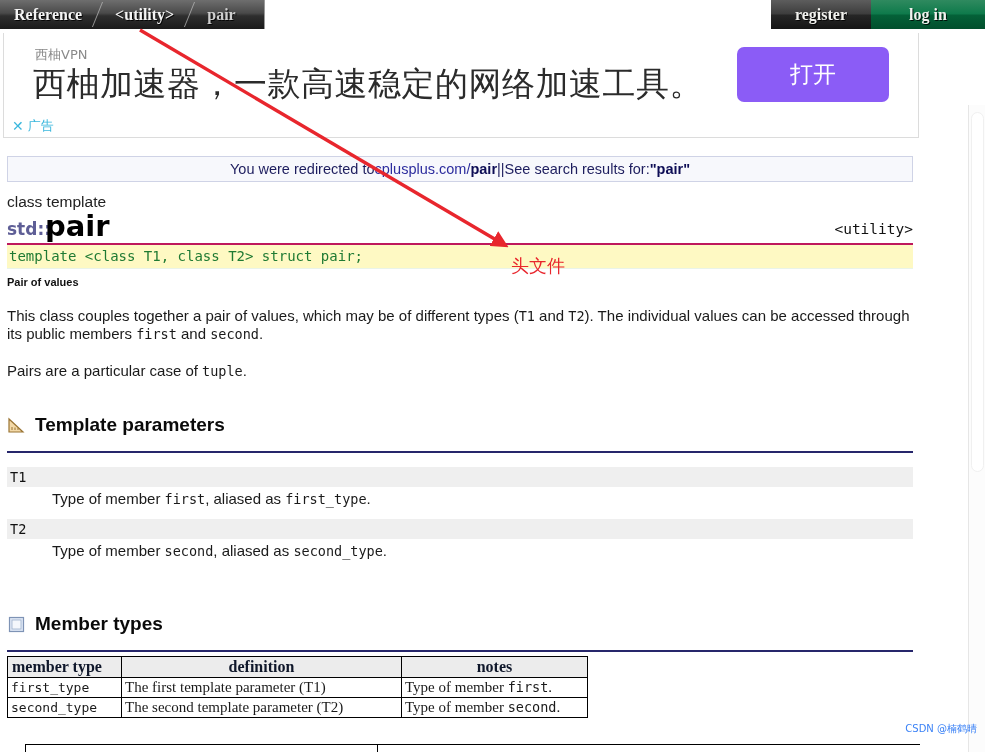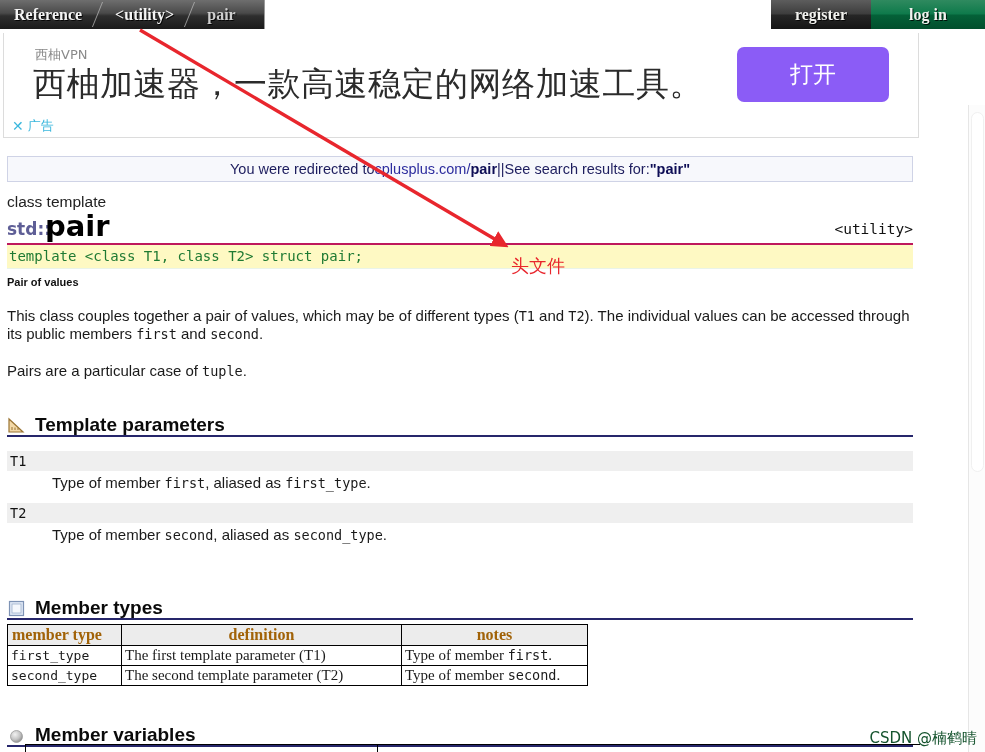--- a/index.html
+++ b/index.html
@@ -196,21 +196,21 @@
     font-size: 13.5px;
     color: #1a1a1a;
   }
 
   
   .section {
     margin: 0 7px;
     padding-top: 6px;
     display: flex; align-items: flex-end; gap: 9px;
     border-bottom: 2px solid #26266b;
-    padding-bottom: 0;
+    padding-bottom: 16px;
   }
   .section .sname {
     font-size: 19px; font-weight: bold; color: #0a0a0a;
     font-family: "Liberation Sans", sans-serif;
     line-height: 21px;
   }
   .sicon { width: 19px; height: 19px; position: relative; flex: 0 0 19px; }
 
   
   .tp-key {
@@ -234,21 +234,21 @@
     border-collapse: collapse;
     border: 1px solid #000;
     table-layout: fixed;
   }
   table.mt th {
     background: #ececec;
     border: 1px solid #000;
     font-family: "Liberation Serif", serif;
     font-weight: bold;
     font-size: 16px;
-    color: #a16207;
+    color: #0f172a;
     padding: 1px 4px;
     text-align: center;
   }
   table.mt th.left { text-align: left; }
   table.mt td {
     border: 1px solid #000;
     padding: 1px 3px;
     font-size: 15px;
     color: #1a1a1a;
     white-space: nowrap;
@@ -299,23 +299,23 @@
     border: 1px solid #f0f0f0;
   }
   #gutter {
     position: absolute; right: 17px; top: 105px;
     width: 48px; height: 647px;
     background: #ffffff;
   }
 
   
   #watermark {
-    position: absolute; right: 8px; bottom: 4px;
-    font-size: 15px;
-    color: #14532d;
+    position: absolute; right: 8px; bottom: 16px;
+    font-size: 10px;
+    color: #3b82f6;
     font-family: "DejaVu Sans", sans-serif;
     white-space: nowrap;
   }
 </style>
 </head>
 <body>
 
 <div id="page">
 
   <div id="topbar">

